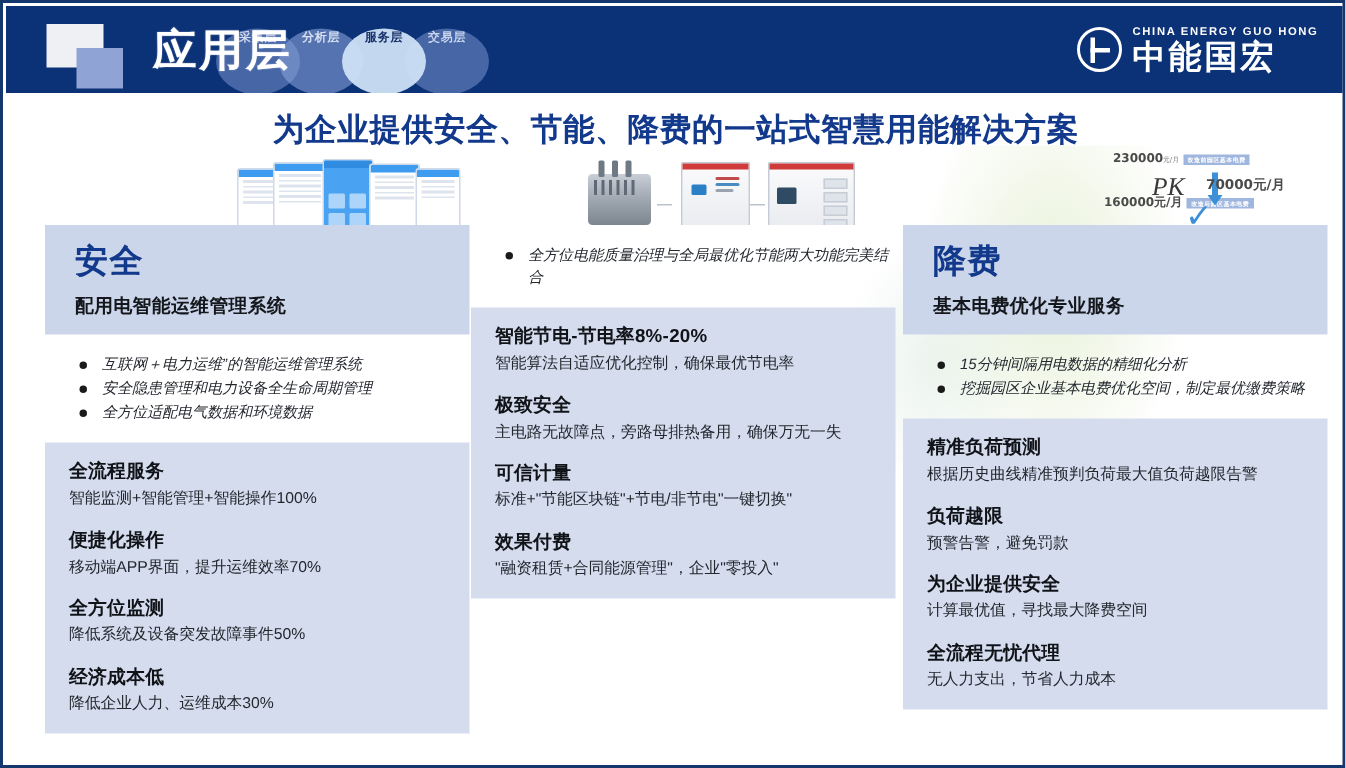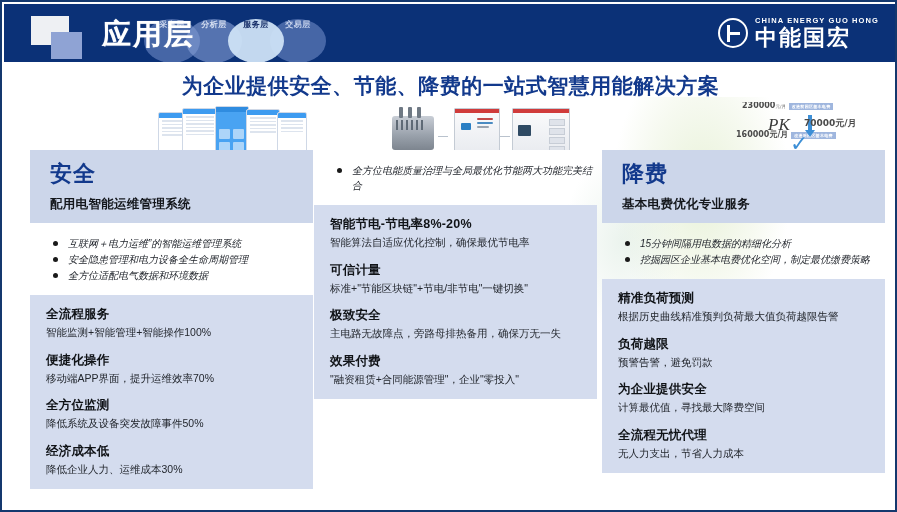--- a/index.html
+++ b/index.html
@@ -402,26 +402,26 @@
       <div class="bullets">
         <div class="bullet">全方位电能质量治理与全局最优化节能两大功能完美结合</div>
       </div>
 
       <div class="panel">
         <div class="feat">
           <div class="t">智能节电-节电率8%-20%</div>
           <div class="d">智能算法自适应优化控制，确保最优节电率</div>
         </div>
         <div class="feat">
+          <div class="t">极致安全</div>
+          <div class="d">主电路无故障点，旁路母排热备用，确保万无一失</div>
+        </div>
+        <div class="feat">
           <div class="t">可信计量</div>
           <div class="d">标准+"节能区块链"+节电/非节电"一键切换"</div>
-        </div>
-        <div class="feat">
-          <div class="t">极致安全</div>
-          <div class="d">主电路无故障点，旁路母排热备用，确保万无一失</div>
         </div>
         <div class="feat">
           <div class="t">效果付费</div>
           <div class="d">"融资租赁+合同能源管理"，企业"零投入"</div>
         </div>
       </div>
     </div>
 
     <div class="col col3">
 

